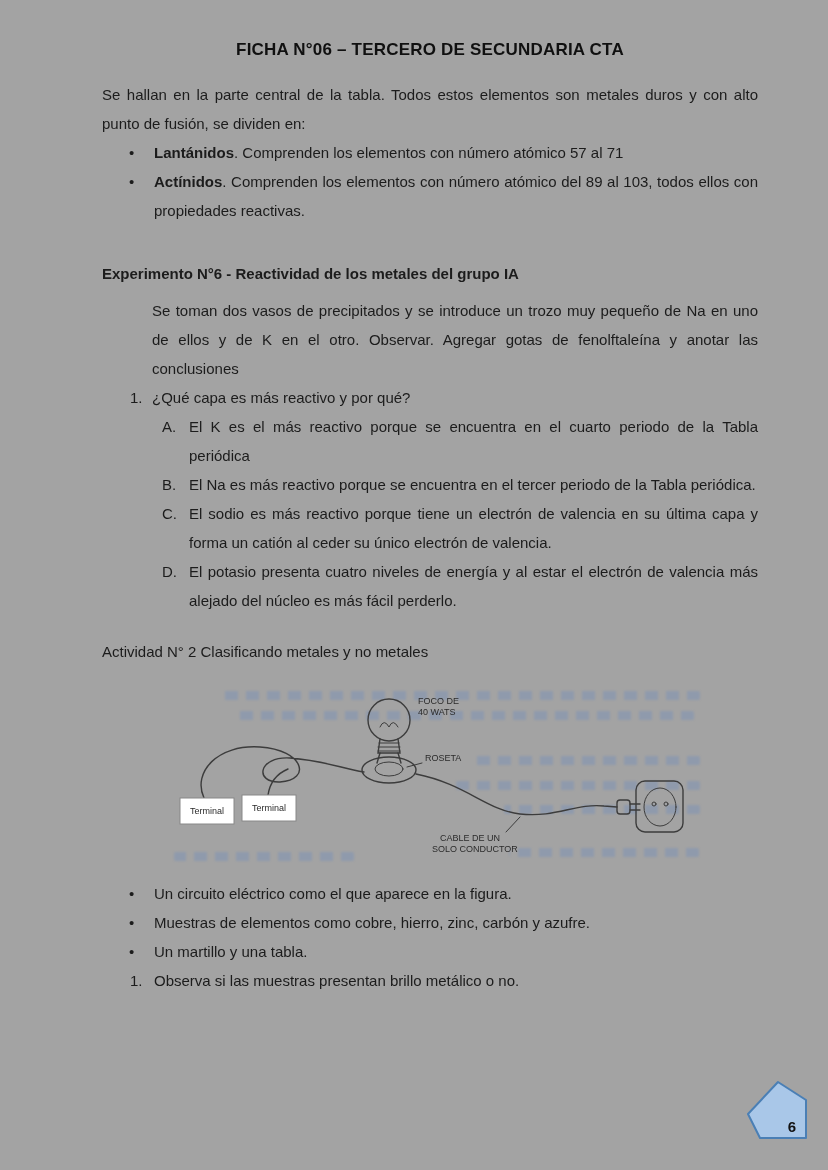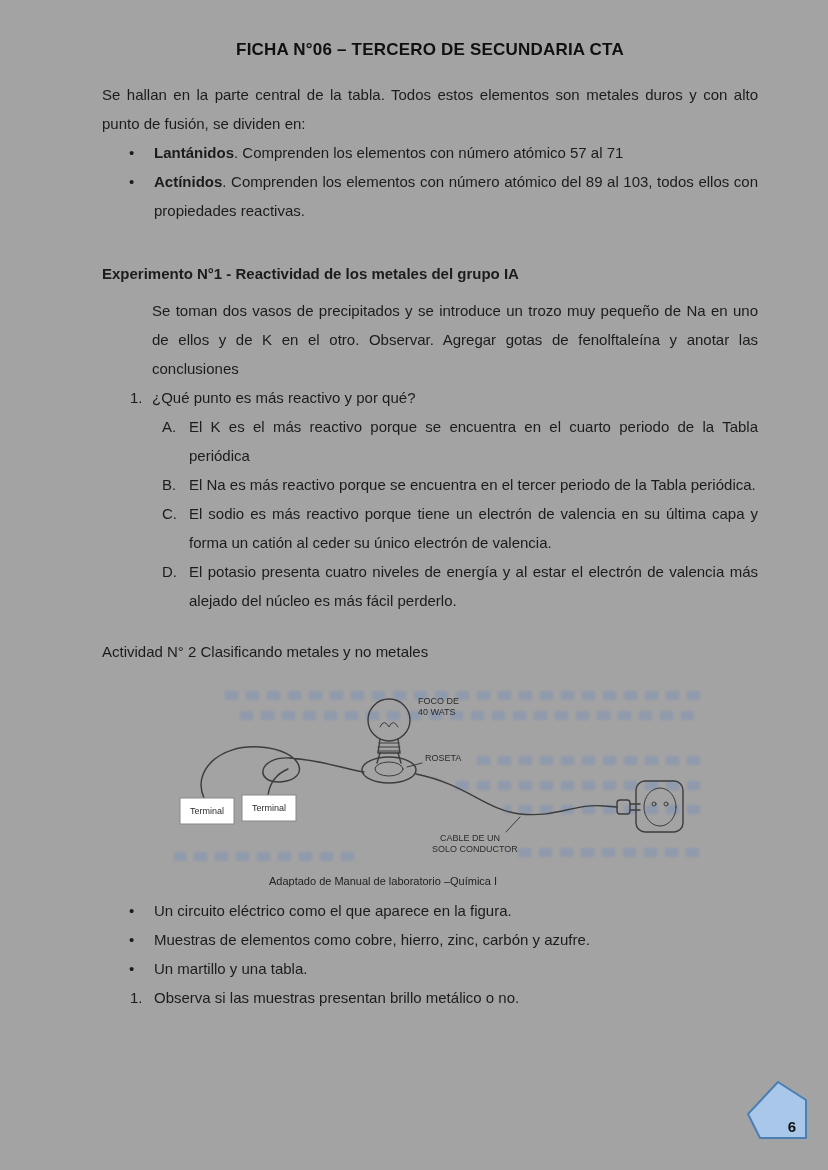--- a/index.html
+++ b/index.html
@@ -77,27 +77,27 @@
       <li>
         <span class="dot">•</span>
         <span class="li-text"><b>Lantánidos</b><span>. Comprenden los elementos con número atómico 57 al 71</span></span>
       </li>
       <li>
         <span class="dot">•</span>
         <span class="li-text"><b>Actínidos</b><span>. Comprenden los elementos con número atómico del 89 al 103, todos ellos con propiedades reactivas.</span></span>
       </li>
     </ul>
 
-    <div class="exp-head">Experimento N°1 - Reactividad de los metales del grupo IA</div>
+    <div class="exp-head">Experimento N°6 - Reactividad de los metales del grupo IA</div>
 
     <p class="body-p exp-intro">Se toman dos vasos de precipitados y se introduce un trozo muy pequeño de Na en uno de ellos y de K en el otro. Observar. Agregar gotas de fenolftaleína y anotar las conclusiones</p>
 
     <div class="q-row">
       <span class="q-num">1.</span>
-      <span class="q-text">¿Qué punto es más reactivo y por qué?</span>
+      <span class="q-text">¿Qué capa es más reactivo y por qué?</span>
     </div>
 
     <div class="opts">
       <div class="opt">
         <span class="opt-letter">A.</span>
         <span class="opt-text">El K es el más reactivo porque se encuentra en el cuarto periodo de la Tabla periódica</span>
       </div>
       <div class="opt">
         <span class="opt-letter">B.</span>
         <span class="opt-text">El Na es más reactivo porque se encuentra en el tercer periodo de la Tabla periódica.</span>
@@ -170,21 +170,20 @@
             <text x="95" y="125" text-anchor="middle" class="terminal-label">Terminal</text>
           </g>
 
           <text x="244" y="18" class="fig-label">FOCO DE</text>
           <text x="244" y="29" class="fig-label">40 WATS</text>
           <text x="251" y="75" class="fig-label">ROSETA</text>
           <text x="266" y="155" class="fig-label">CABLE DE UN</text>
           <text x="258" y="166" class="fig-label">SOLO CONDUCTOR</text>
         </svg>
       </div>
-      <div class="fig-caption">Adaptado de Manual de laboratorio –Química I</div>
     </div>
 
 
     <ul class="blist after-fig-list">
       <li>
         <span class="dot">•</span>
         <span class="li-text">Un circuito eléctrico como el que aparece en la figura.</span>
       </li>
       <li>
         <span class="dot">•</span>

